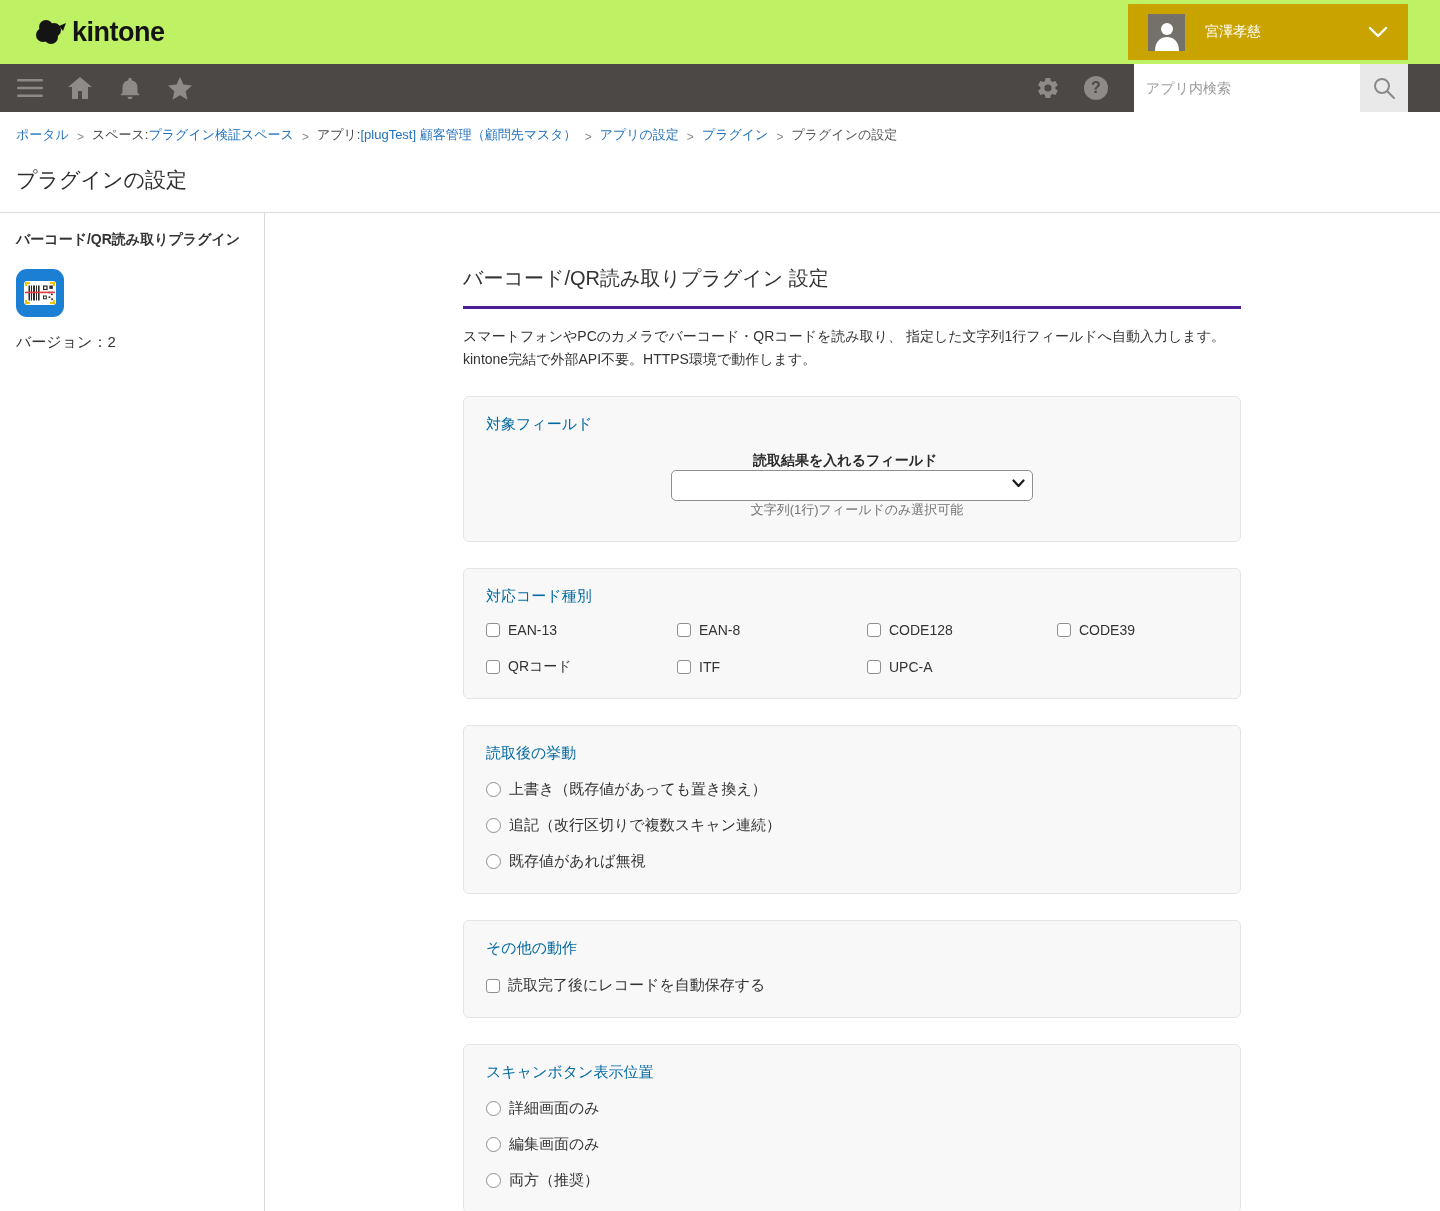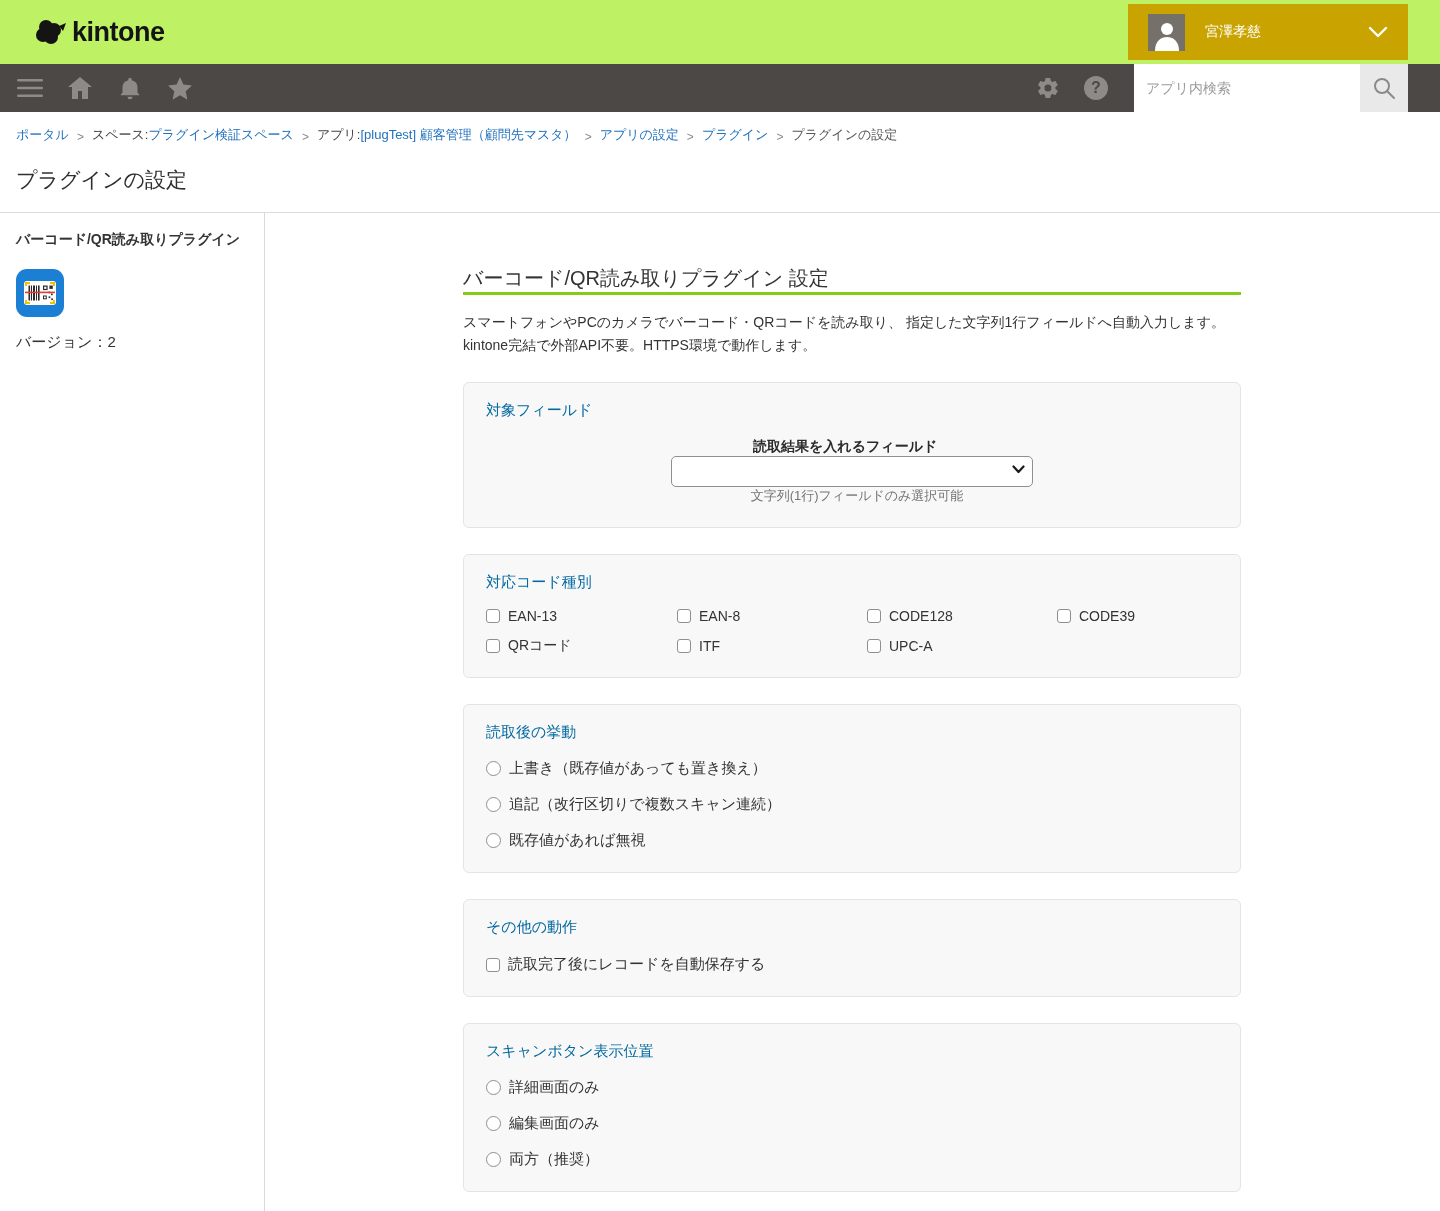--- a/index.html
+++ b/index.html
@@ -39,35 +39,35 @@
   .page-divider { border-bottom:1px solid #dcdcdc; }
 
   
   .content { display:flex; }
   .sidebar { width:265px; min-height:975px; border-right:1px solid #d9d9d9; padding:18px 16px; }
   .plugin-name { font-size:14px; font-weight:bold; color:#333; }
   .plugin-icon { margin-top:20px; width:48px; height:48px; display:block; }
   .plugin-version { margin-top:16px; font-size:15px; color:#333; }
 
   .main { width:778px; margin-left:198px; padding-top:52px; padding-bottom:40px; }
-  .main-heading { font-size:20px; font-weight:400; color:#333; border-bottom:3px solid #84cc16; }
+  .main-heading { font-size:20px; font-weight:400; color:#333; padding-bottom:14px; border-bottom:3px solid #4c1d95; }
   .description { margin-top:16px; font-size:14px; line-height:1.62; color:#333; }
 
   .box { margin-top:26px; background:#f8f8f8; border:1px solid #e4e4e4; border-radius:6px; padding:18px 22px 22px 22px; }
   .box-heading { font-size:15px; color:#0369a1; font-weight:400; }
 
   .field-row { display:flex; align-items:center; margin-top:18px;flex-direction:column; }
   .field-label { width:198px; font-size:14px; font-weight:bold; color:#2b2b2b; flex:none; }
   .select-wrap { position:relative; width:362px; }
   .field-select { appearance:none; -webkit-appearance:none; width:362px; height:31px; border:1px solid #8f8f8f;
     border-radius:5px; background:#fff; padding:0 28px 0 8px; font-size:14px; cursor:pointer; }
   .select-chevron { position:absolute; right:8px; top:9px; pointer-events:none; }
   .field-hint { margin-left:10px; font-size:13px; color:#737373; }
 
-  .check-grid { margin-top:16px; display:grid; grid-template-columns:191px 190px 190px 1fr; row-gap:13px; }
+  .check-grid { margin-top:16px; display:grid; grid-template-columns:191px 190px 190px 1fr; row-gap:20px; }
   .check-item, .radio-item { display:flex; align-items:center; gap:8px; cursor:pointer; }
   .opt-label { font-size:14px; color:#333; }
   .radio-item .opt-label, .single-check .opt-label { font-size:15px; }
   input.cb { appearance:none; -webkit-appearance:none; width:14px; height:14px; border:1px solid #8f8f8f;
     border-radius:3px; background:#fff; cursor:pointer; margin:0; flex:none; }
   input.rb { appearance:none; -webkit-appearance:none; width:15px; height:15px; border:1px solid #8f8f8f;
     border-radius:50%; background:#fff; cursor:pointer; margin:0; flex:none; }
   .radio-list .radio-item { margin-top:17px; }
   .single-check { margin-top:18px; }
 

